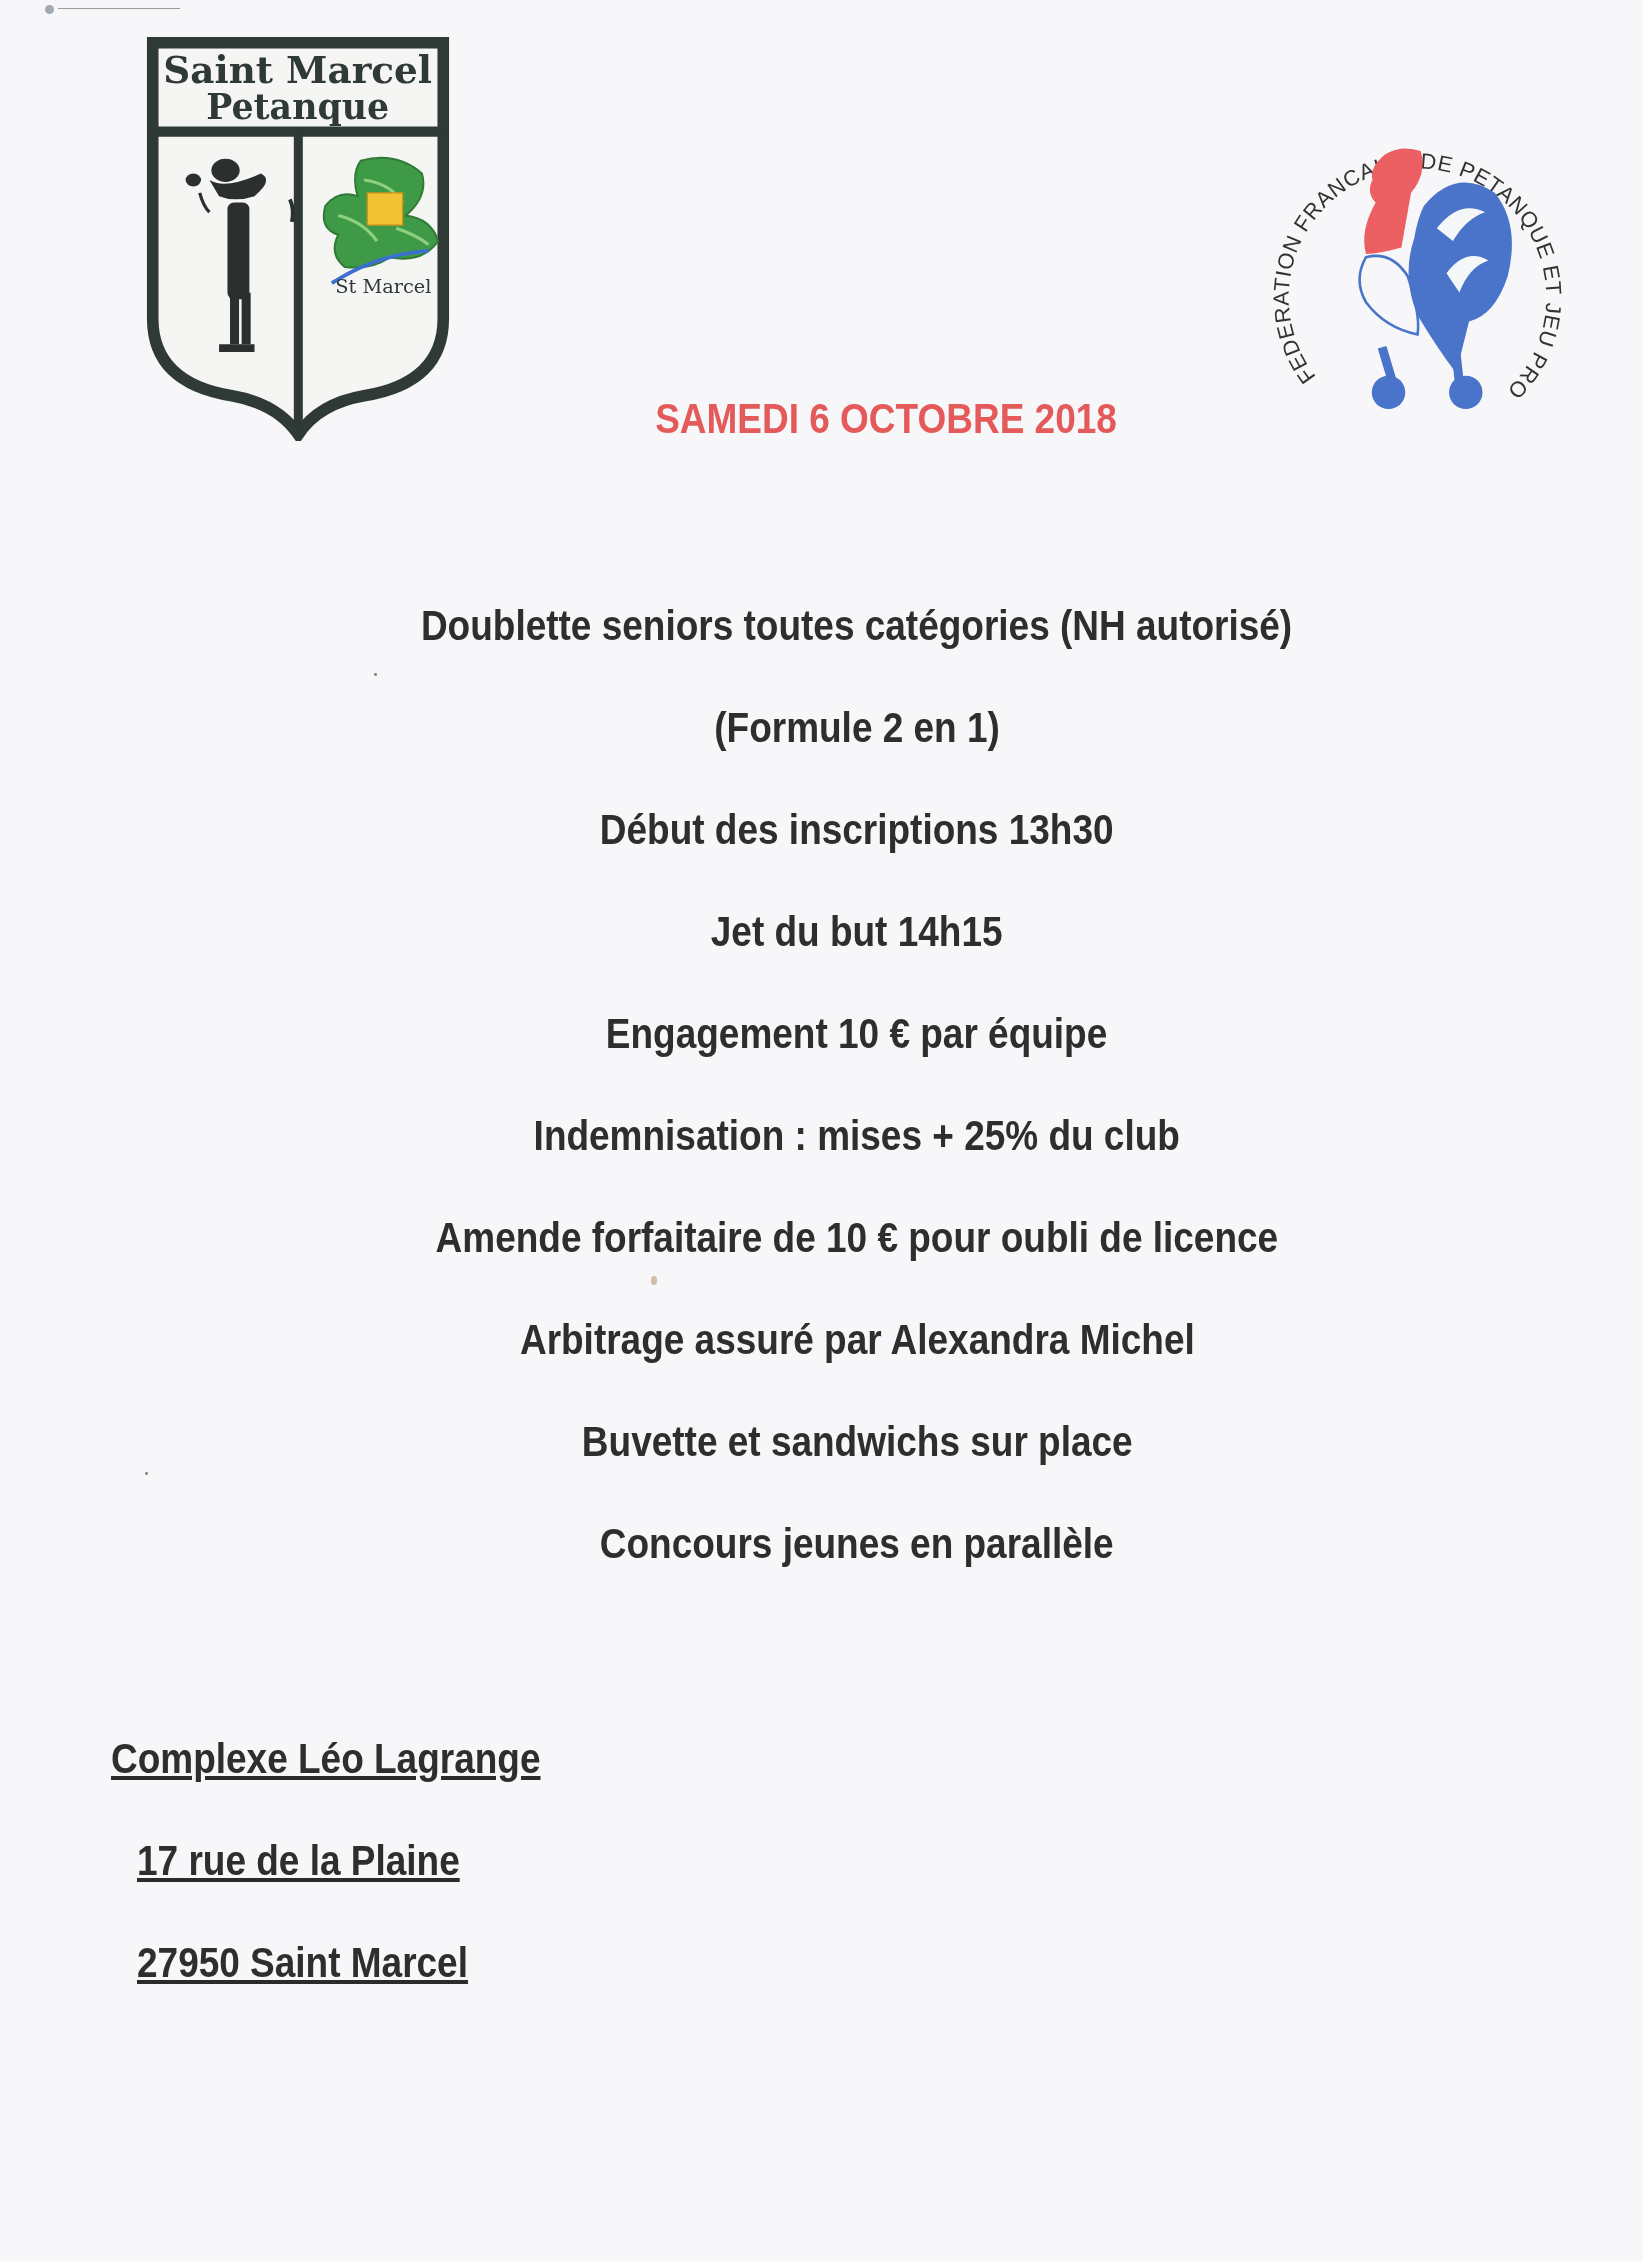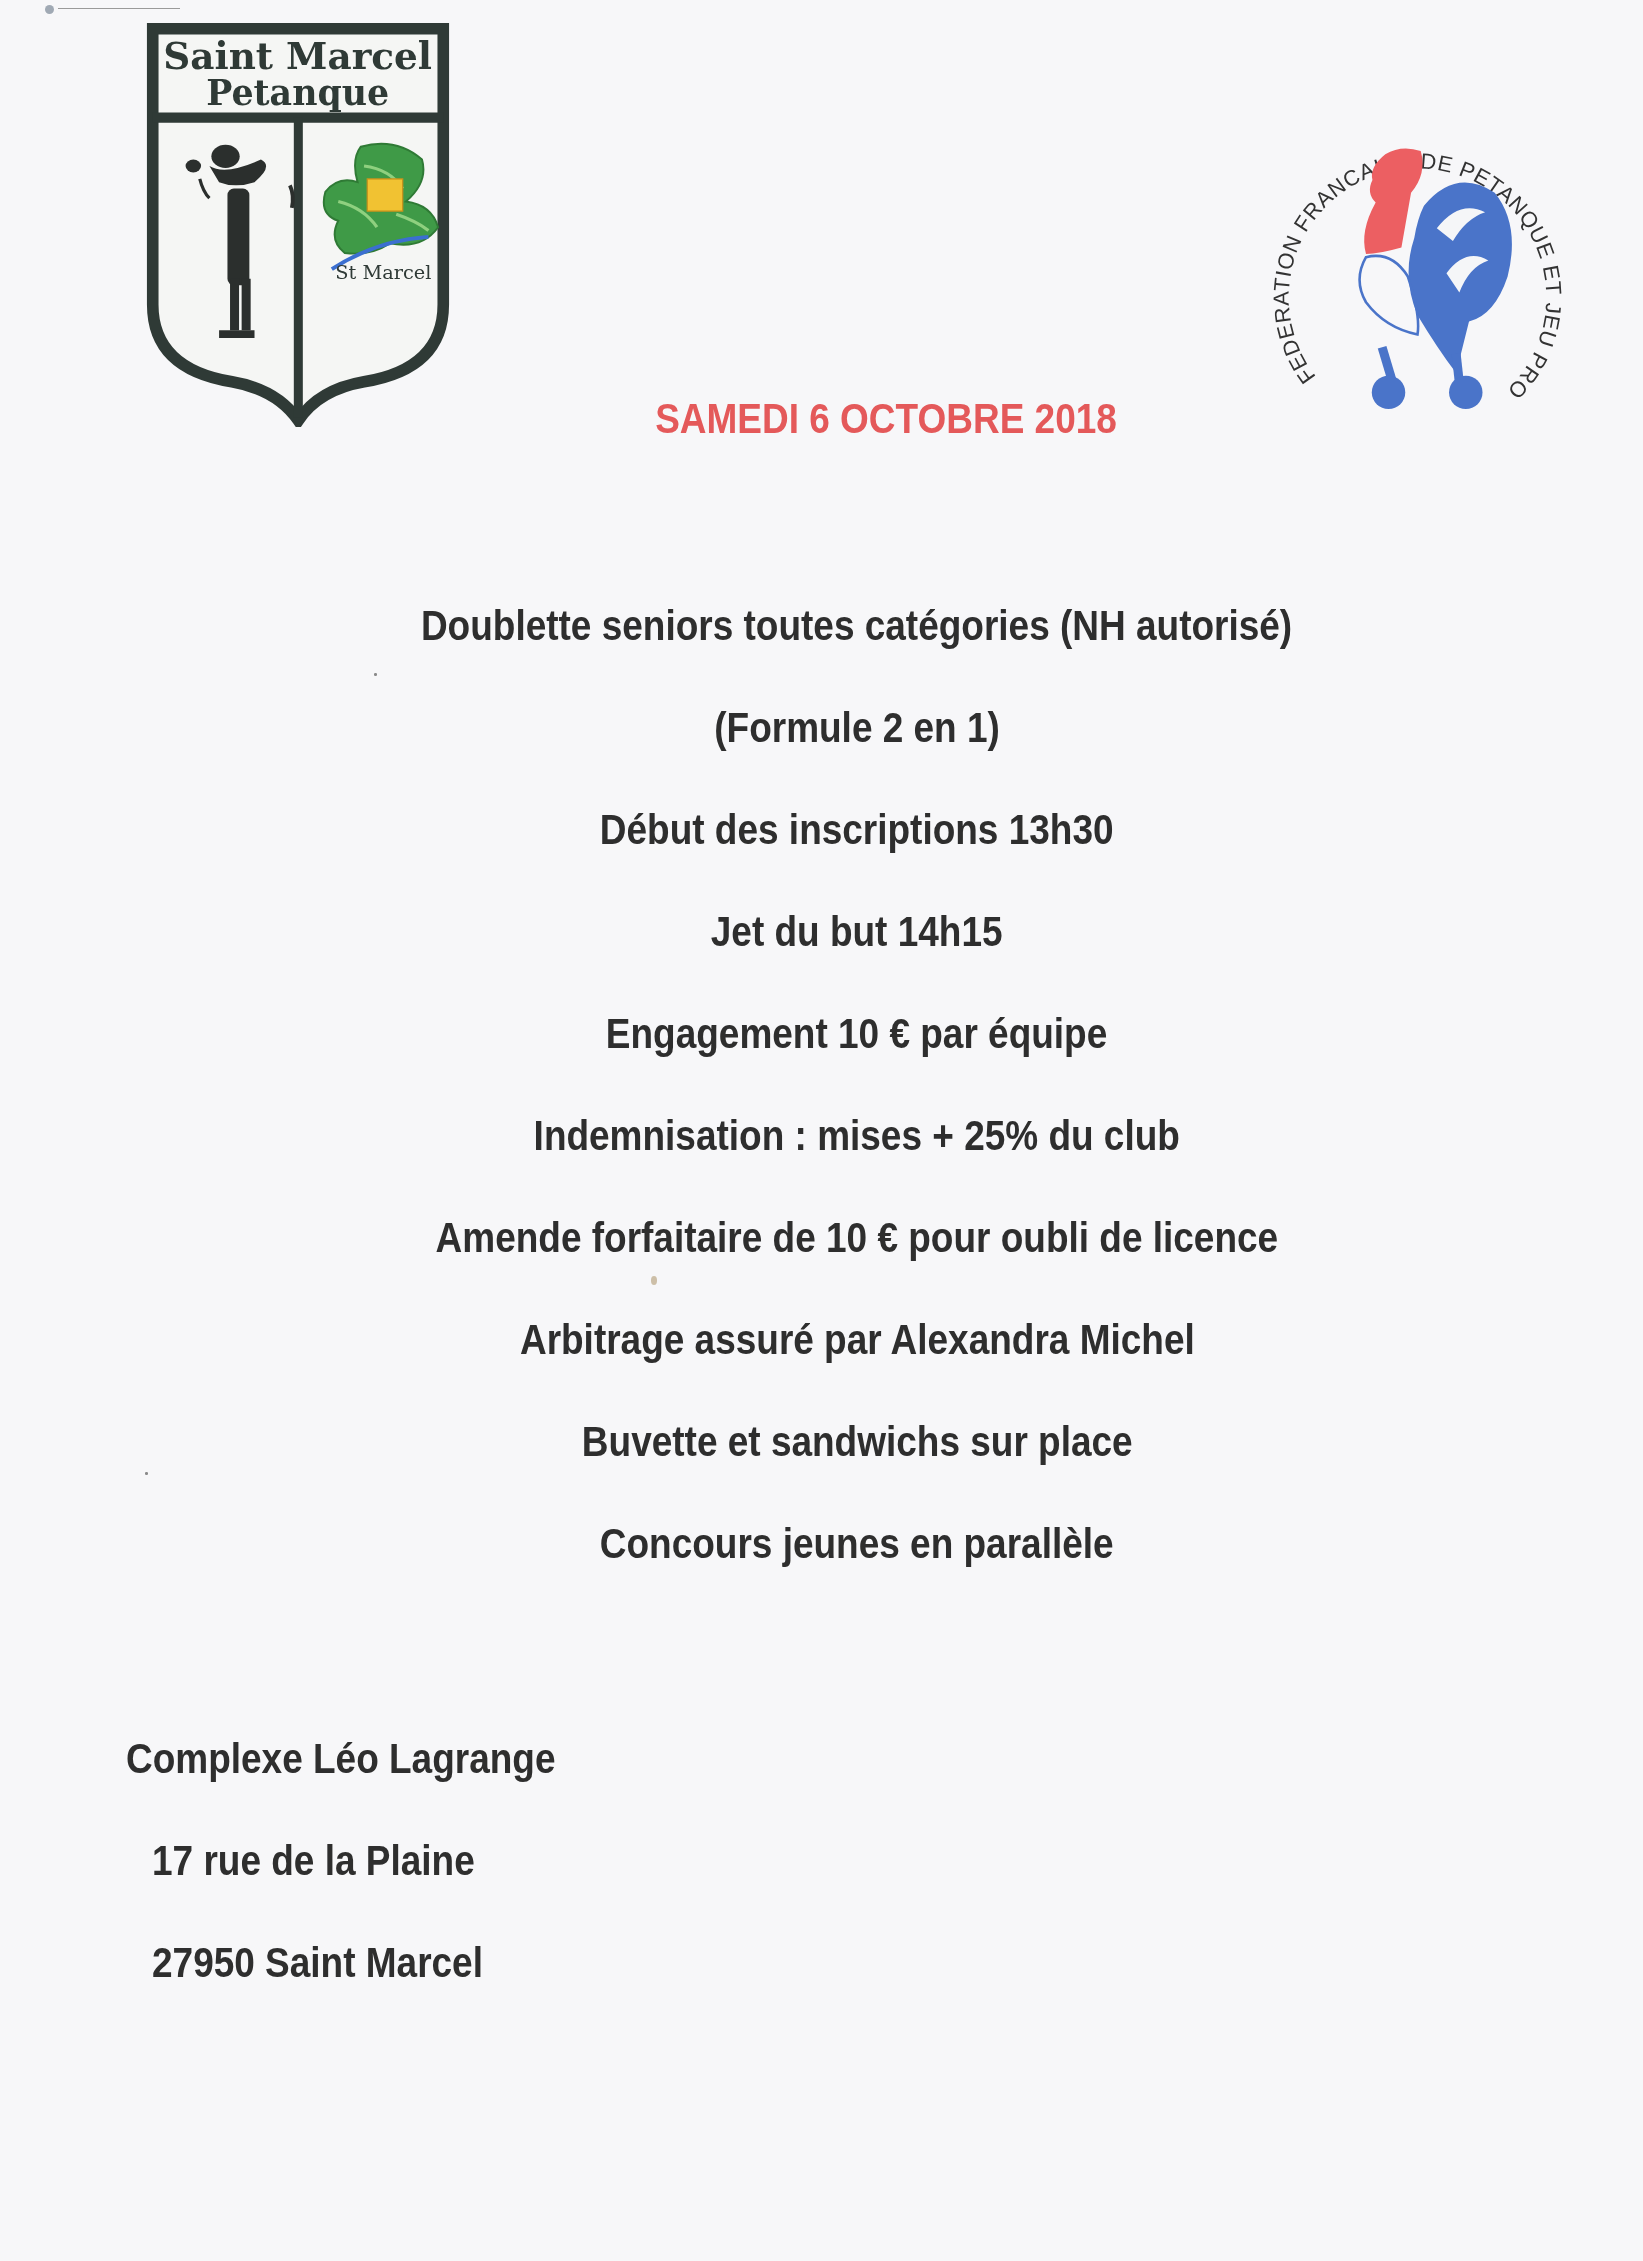--- a/index.html
+++ b/index.html
@@ -34,21 +34,21 @@
       width: 9px; height: 9px;
       border-radius: 50%;
       background: #7a8797;
       opacity: .7;
     }
 
     
     .crest {
       position: absolute;
       left: 145px;
-      top: 21px;
+      top: 35px;
       width: 306px;
       height: 406px;
     }
     .crest svg { width: 100%; height: 100%; display: block; }
 
     
     .ffpjp {
       position: absolute;
       left: 1263px;
       top: 122px;
@@ -91,22 +91,23 @@
       white-space: nowrap;
     }
     .detail-line span {
       display: inline-block;
       transform: scaleX(0.86);
     }
 
     
     .address {
       position: absolute;
-      left: 126px;
+      left: 111px;
       top: 1732px;
+      text-decoration: underline;
     }
     .address-line {
       font-family: "Liberation Sans", sans-serif;
       font-weight: bold;
       font-size: 43px;
       line-height: 52px;
       height: 102px;
       color: #2e2e2e;
       white-space: nowrap;
       transform: scaleX(0.86);

